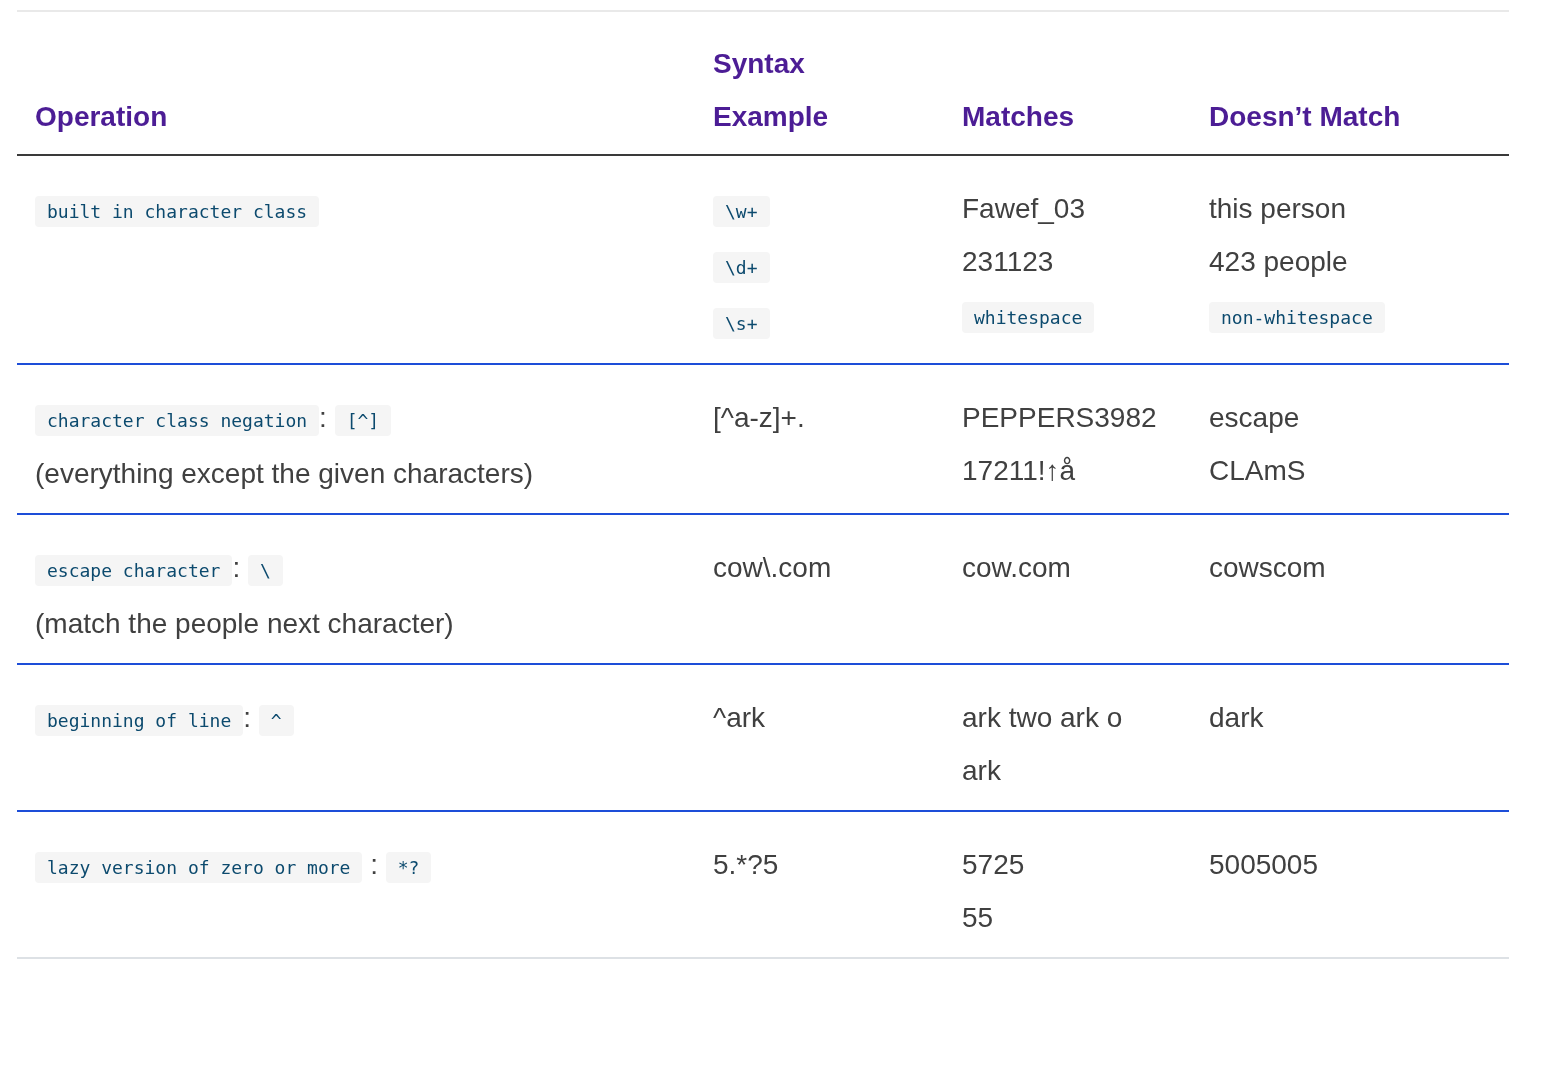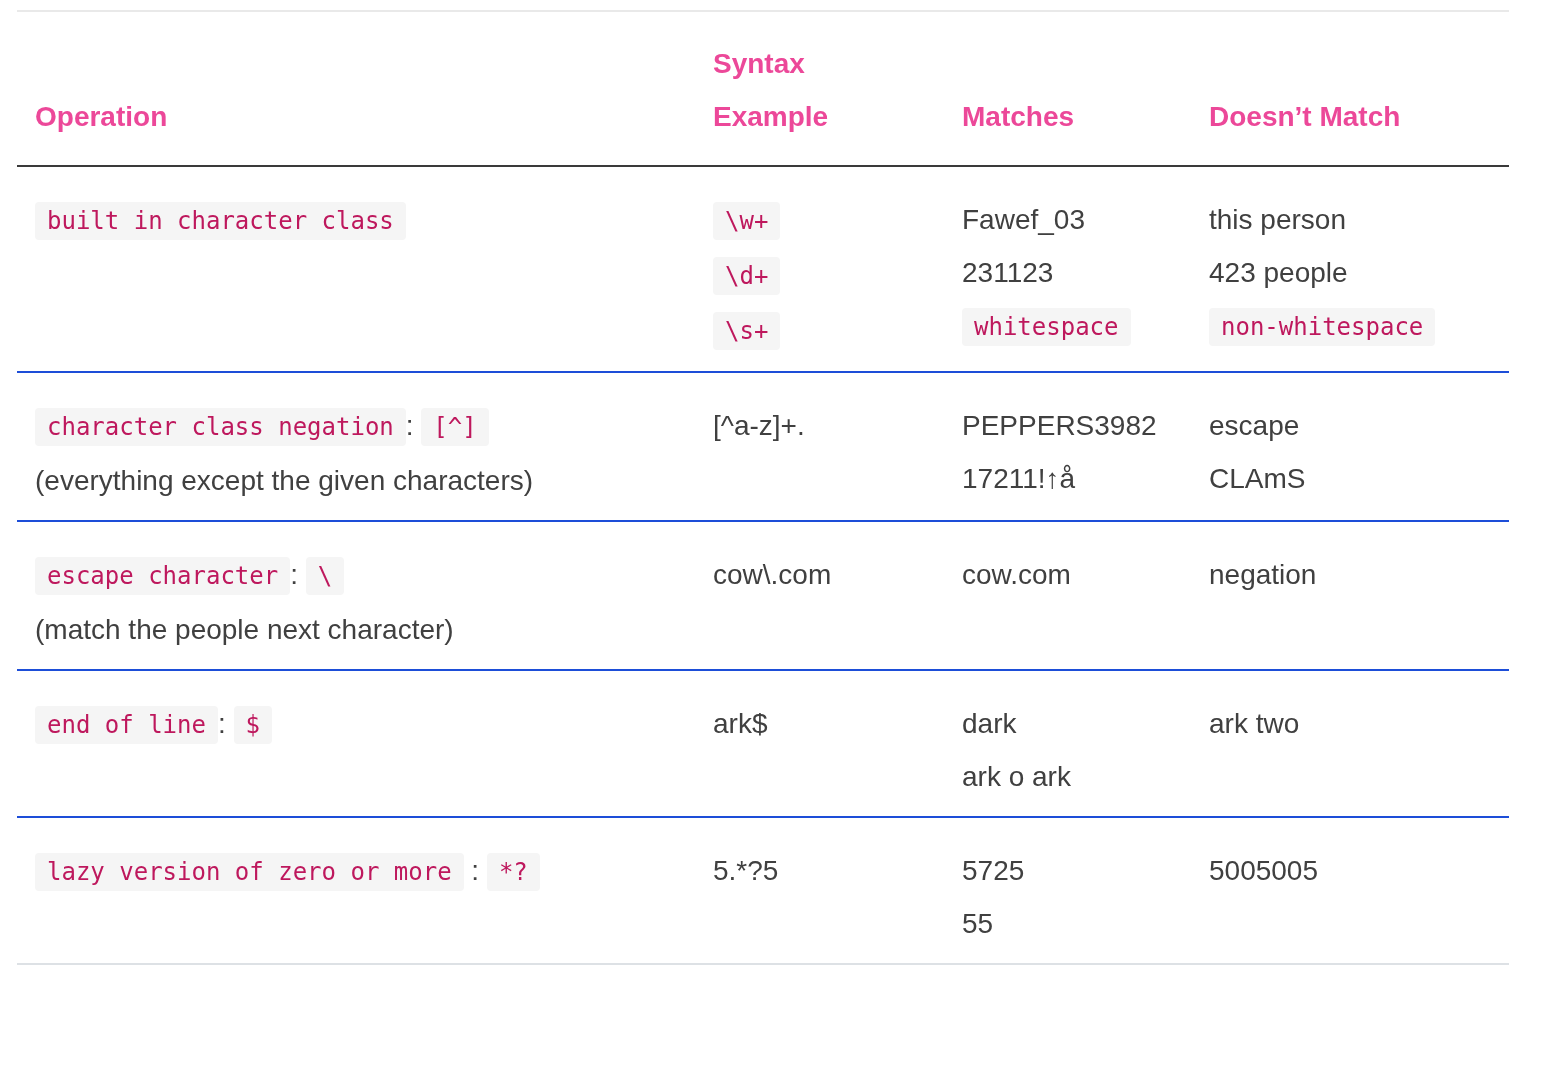--- a/index.html
+++ b/index.html
@@ -16,40 +16,40 @@
     border-collapse: collapse;
     table-layout: fixed;
     margin: 10px 0 0 17px;
     width: 1492px;
     border-top: 2px solid #e9e9e9;
     border-bottom: 2px solid #dde1e5;
   }
   th {
     font-size: 28px;
     font-weight: bold;
-    color: #ec4899;
+    color: #4c1d95;
     text-align: left;
     vertical-align: bottom;
-    padding: 25px 18px 22px 18px;
+    padding: 25px 18px 11px 18px;
     border-bottom: 2px solid #3a3a3a;
     margin-top: 24px;
   }
   th .hline { line-height: 53px; height: 53px; white-space: nowrap; }
   td {
     vertical-align: top;
     padding: 26px 18px 13px 18px;
     font-size: 28px;
     color: #404040;
   }
   tbody tr + tr td { border-top: 2px solid #1d4ed8; }
   td .line { line-height: 53px; min-height: 53px; white-space: nowrap; }
   code.inline {
     font-family: "DejaVu Sans Mono", monospace;
-    font-size: 24px;
-    color: #be185d;
+    font-size: 18px;
+    color: #0c4a6e;
     background: #f5f5f5;
     padding: 5px 12px;
     border-radius: 4px;
   }
 </style>
 </head>
 <body>
 
 <div class="page">
   <table class="regex-table">
@@ -119,36 +119,36 @@
             <div class="line"><code class="inline">escape character</code><span>: </span><code class="inline">\</code></div>
             <div class="line"><span>(match the people next character)</span></div>
           </td>
           <td>
             <div class="line"><span>cow\.com</span></div>
           </td>
           <td>
             <div class="line"><span>cow.com</span></div>
           </td>
           <td>
-            <div class="line"><span>negation</span></div>
+            <div class="line"><span>cowscom</span></div>
           </td>
         </tr>
         <tr>
           <td>
-            <div class="line"><code class="inline">end of line</code><span>: </span><code class="inline">$</code></div>
+            <div class="line"><code class="inline">beginning of line</code><span>: </span><code class="inline">^</code></div>
           </td>
           <td>
-            <div class="line"><span>ark$</span></div>
+            <div class="line"><span>^ark</span></div>
+          </td>
+          <td>
+            <div class="line"><span>ark two ark o</span></div>
+            <div class="line"><span>ark</span></div>
           </td>
           <td>
             <div class="line"><span>dark</span></div>
-            <div class="line"><span>ark o ark</span></div>
-          </td>
-          <td>
-            <div class="line"><span>ark two</span></div>
           </td>
         </tr>
         <tr>
           <td>
             <div class="line"><code class="inline">lazy version of zero or more</code><span> : </span><code class="inline">*?</code></div>
           </td>
           <td>
             <div class="line"><span>5.*?5</span></div>
           </td>
           <td>

